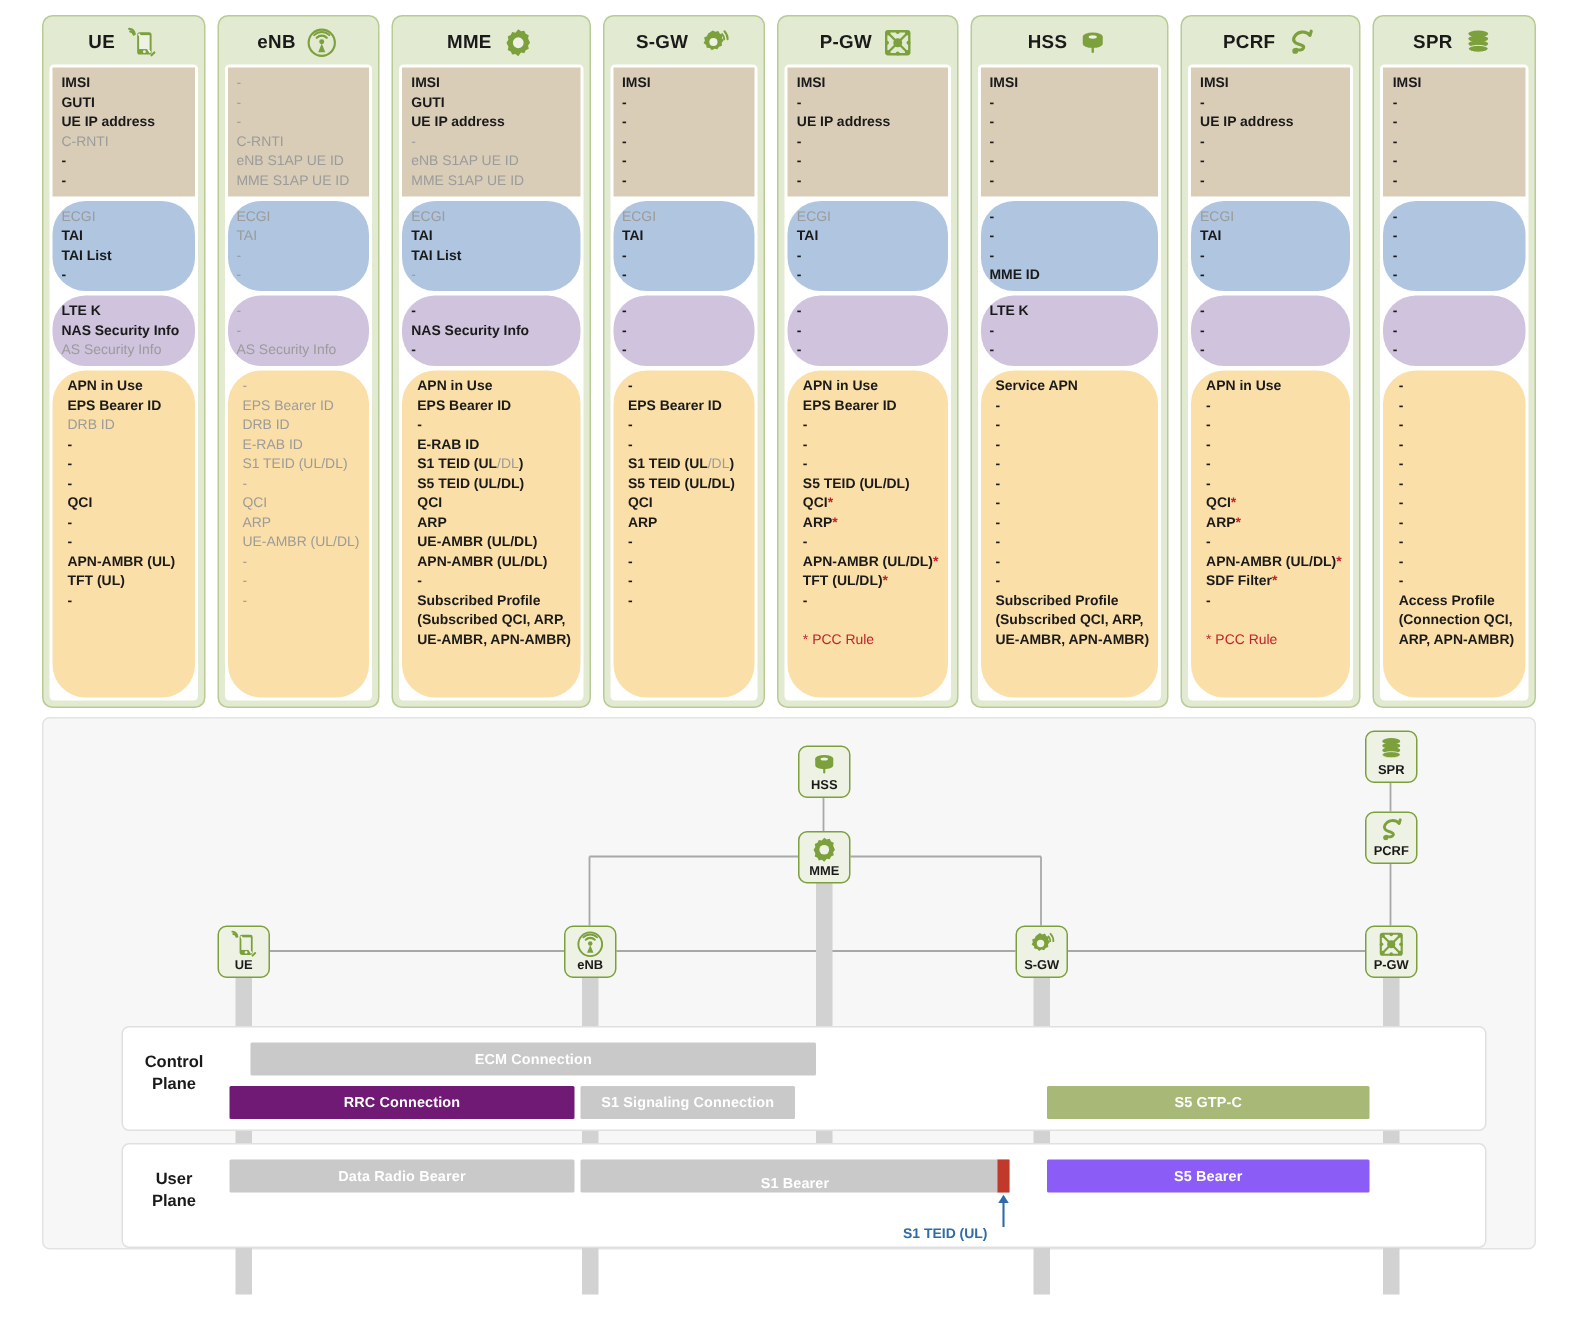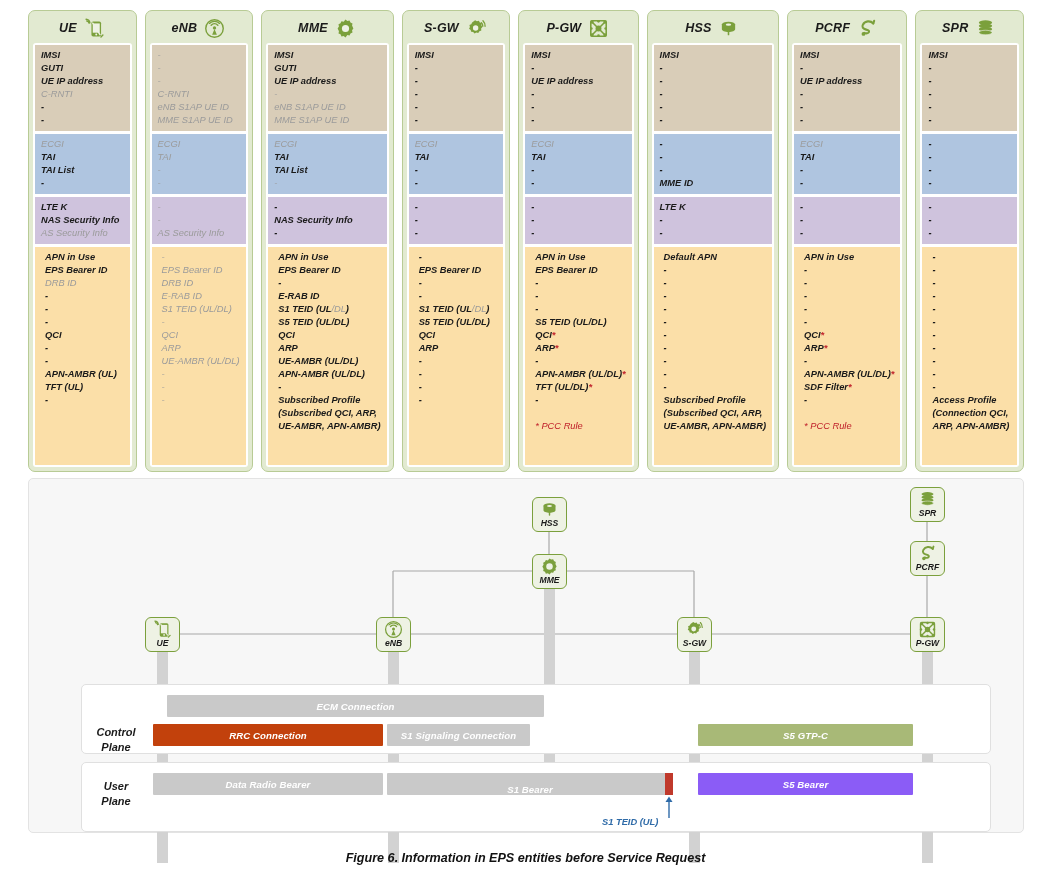--- a/index.html
+++ b/index.html
@@ -3,21 +3,21 @@
 <meta charset="utf-8">
 <style>
   html,body{margin:0;padding:0;}
   body{
     width:1051px;height:893px;
     background:#ffffff;
     font-family:"Liberation Sans", sans-serif;
     -webkit-font-smoothing:antialiased;
     overflow:hidden;
   }
-  #root{position:relative;width:1051px;height:858px;font-style:italic;}
+  #root{position:relative;width:1051px;height:858px;}
 
   
   .entities{
     position:absolute;left:28px;top:10px;
     width:996px;height:462px;
     display:flex;gap:8px;
   }
   .entity{
     flex:1 1 0;
     background:#e2ead1;
@@ -42,21 +42,21 @@
     background:#ffffff;
     border-radius:3px;
     padding:2px;
     display:flex;flex-direction:column;
     box-sizing:border-box;
   }
   .sec{
     padding:4px 6px 4px 6px;
     box-sizing:border-box;
   }
-  .sec + .sec{margin-top:3px;}
+  .sec + .sec{margin-top:3px;border-radius:22px;}
   .sec-id{background:#d9cdb8;}
   .sec-loc{background:#afc5e0;}
   .sec-sec{background:#cfc3dd;}
   .sec-bear{background:#fbdfa8;flex:1;padding-left:10px;}
   .line{
     font-size:9.3px;
     line-height:13.0px;
     color:#1a1a1a;
     font-weight:bold;
     white-space:nowrap;
@@ -407,21 +407,21 @@
             <div class="line">-</div>
             <div class="line">-</div>
             <div class="line">MME ID</div>
           </div>
           <div class="sec sec-sec">
             <div class="line">LTE K</div>
             <div class="line">-</div>
             <div class="line">-</div>
           </div>
           <div class="sec sec-bear">
-            <div class="line">Default APN</div>
+            <div class="line">Service APN</div>
             <div class="line">-</div>
             <div class="line">-</div>
             <div class="line">-</div>
             <div class="line">-</div>
             <div class="line">-</div>
             <div class="line">-</div>
             <div class="line">-</div>
             <div class="line">-</div>
             <div class="line">-</div>
             <div class="line">-</div>
@@ -645,33 +645,33 @@
               <ellipse cx="12" cy="5.2" rx="7.6" ry="2.6" fill="#7ba03c"></ellipse>
               <ellipse cx="12" cy="9.0" rx="7.6" ry="2.6" fill="#7ba03c"></ellipse>
               <ellipse cx="12" cy="12.8" rx="7.6" ry="2.6" fill="#7ba03c"></ellipse>
               <ellipse cx="12" cy="16.6" rx="7.6" ry="2.6" fill="#7ba03c"></ellipse>
               <ellipse cx="12" cy="16.6" rx="7.6" ry="2.6" fill="none" stroke="#eef2e4" stroke-width=".7"></ellipse>
             </svg>
           </span>
           <span class="node-label">SPR</span>
         </div>
         <div class="planebox" style="left: 52px; top: 205px; width: 910px; height: 70px;"></div>
-        <div class="plane-label" style="left: 56px; top: 222px; width: 62px; margin-top: 24px;">
+        <div class="plane-label" style="left: 56px; top: 222px; width: 62px;">
           <div>Control</div>
           <div>Plane</div>
         </div>
         <div class="planebox" style="left: 52px; top: 283px; width: 910px; height: 70px;"></div>
         <div class="plane-label" style="left: 56px; top: 300px; width: 62px;">
           <div>User</div>
           <div>Plane</div>
         </div>
         <div class="bar" style="left: 124px; top: 216px; width: 377px; height: 22px; background: rgb(201, 201, 201); margin-left: 14px;">
           <span>ECM Connection</span>
         </div>
-        <div class="bar" style="left: 124px; top: 245px; width: 230px; height: 22px; background: #c2410c;">
+        <div class="bar" style="left: 124px; top: 245px; width: 230px; height: 22px; background: #701a75;">
           <span>RRC Connection</span>
         </div>
         <div class="bar" style="left: 358px; top: 245px; width: 143px; height: 22px; background: rgb(201, 201, 201);">
           <span>S1 Signaling Connection</span>
         </div>
         <div class="bar" style="left: 517px; top: 245px; width: 135px; height: 22px;">
           <span>S11 GTP-C</span>
         </div>
         <div class="bar" style="left: 669px; top: 245px; width: 215px; height: 22px; background: rgb(168, 185, 119);">
           <span>S5 GTP-C</span>
@@ -687,14 +687,13 @@
         </div>
         <div style="position: absolute; left: 636px; top: 294px; width: 8px; height: 22px; background: rgb(192, 57, 43);"></div>
         <svg viewBox="0 0 20 24" style="position: absolute; left: 630px; top: 316px; width: 20px; height: 24px;">
           <path d="M10 23 L10 5" stroke="#2f6ba8" stroke-width="1.4"></path>
           <path d="M10 1.5 L6.5 7 L13.5 7 Z" fill="#2f6ba8"></path>
         </svg>
         <div class="teid-note" style="left: 573px; top: 338px;">S1 TEID (UL)</div>
       </div>
   </div>
 
-  <div class="caption">Figure 6. Information in EPS entities before Service Request</div>
 </div>
 
 </body></html>

